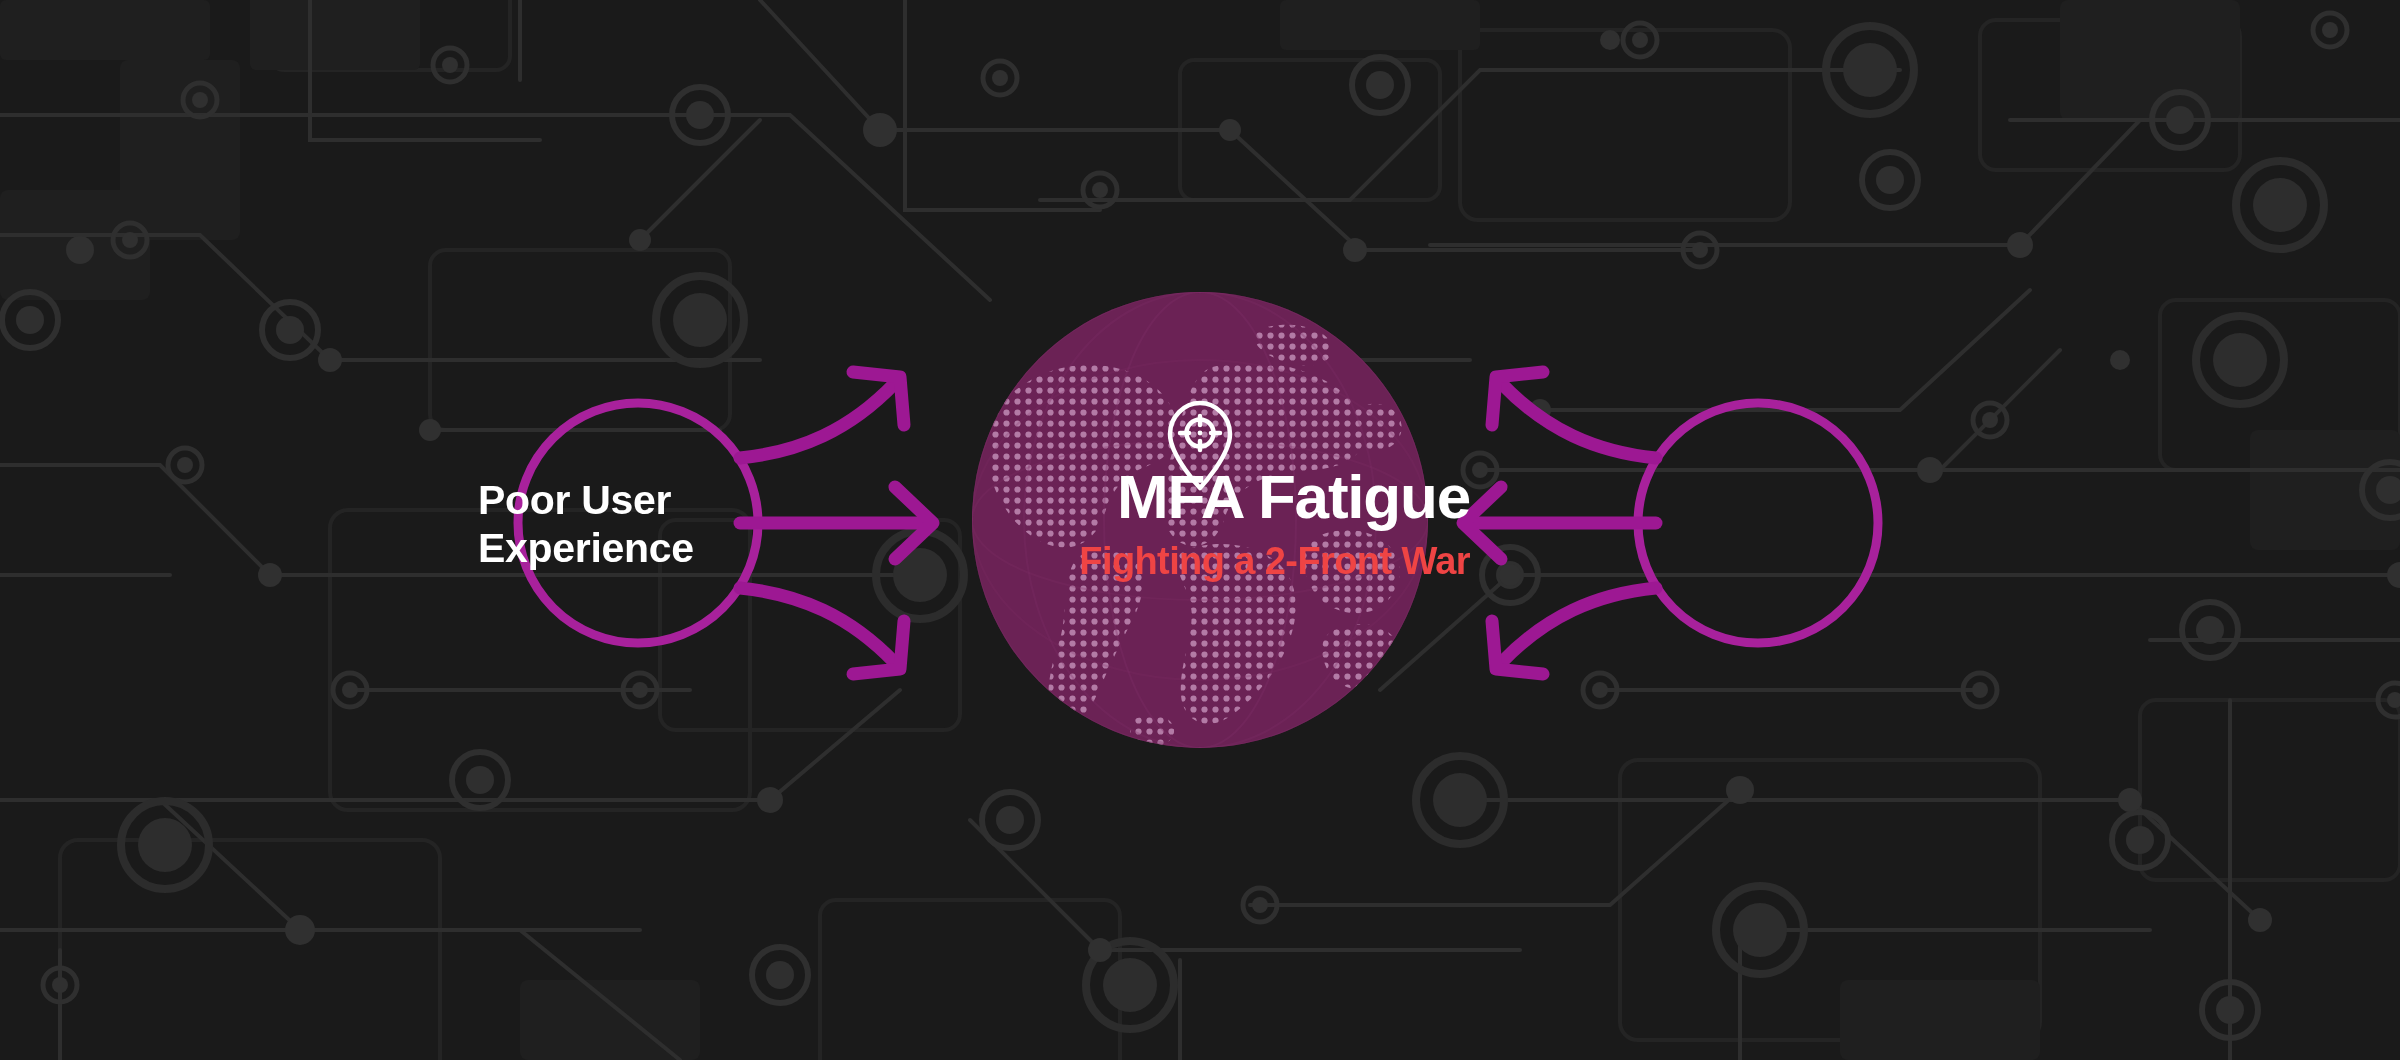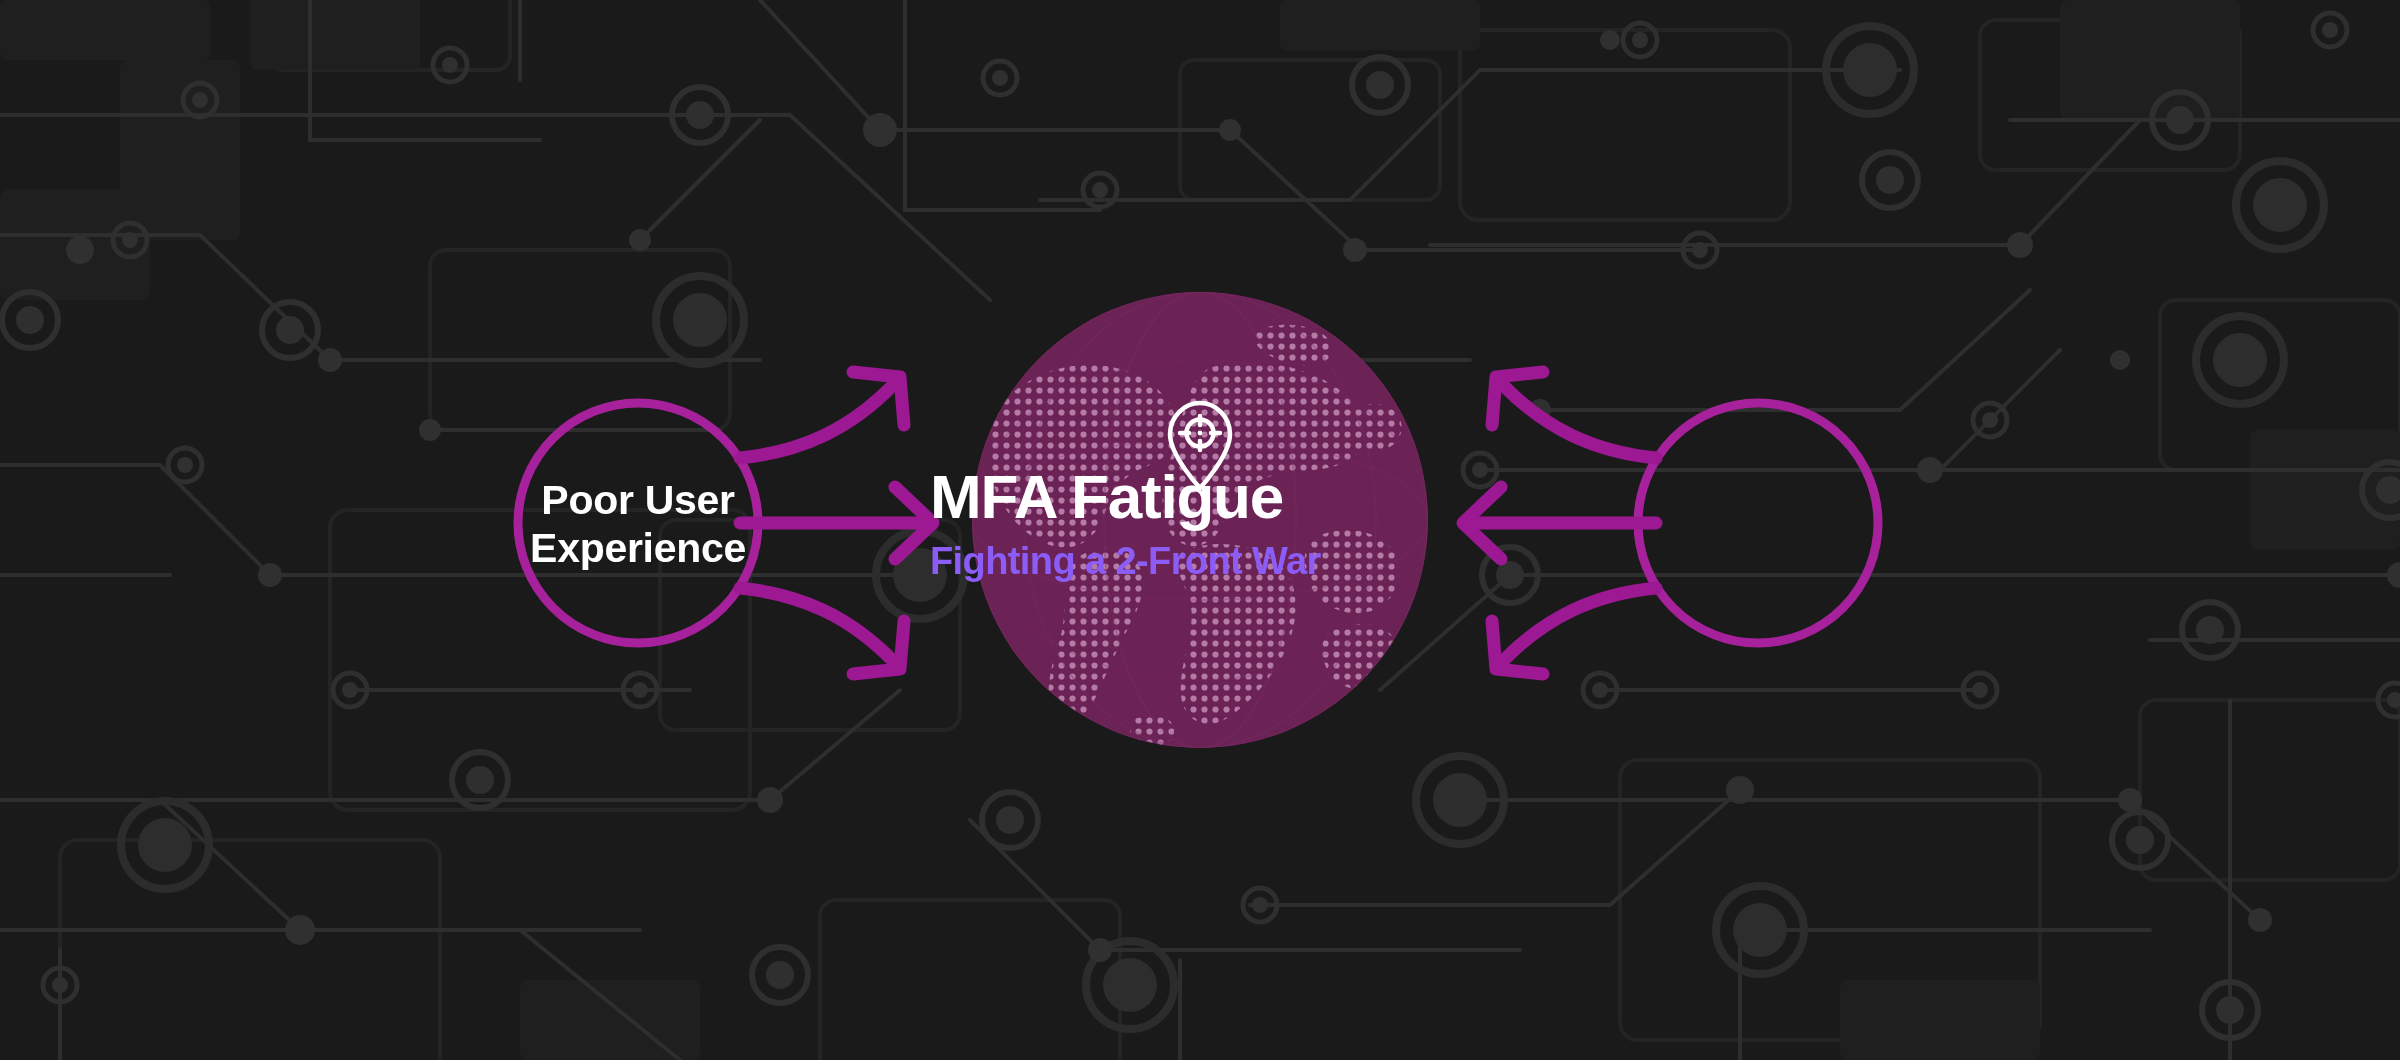--- a/index.html
+++ b/index.html
@@ -20,50 +20,50 @@
   #bg-layer, #art-layer {
     position: absolute;
     inset: 0;
     width: 2400px;
     height: 1060px;
   }
   .node-label {
     position: absolute;
     color: #ffffff;
     font-weight: bold;
-    text-align: center;
+    text-align: left;
     line-height: 1.16;
     letter-spacing: -0.3px;
     white-space: pre-line;
     pointer-events: none;
   }
   #label-left, #label-right {
     font-size: 41px;
     width: 320px;
   }
   #label-left  { left: 478px; top: 477px; }
   #label-right { left: 1598px; top: 477px; }
 
   #globe-text {
     position: absolute;
     left: 930px;
     top: 466px;
     width: 540px;
-    text-align: left;
+    text-align: right;
     pointer-events: none;
   }
   #globe-title {
     color: #ffffff;
     font-weight: bold;
     font-size: 62px;
     line-height: 1.0;
     letter-spacing: -1.2px;
   }
   #globe-subtitle {
-    color: #8b5cf6;
+    color: #ef4444;
     font-weight: bold;
     font-size: 38px;
     line-height: 1.0;
     letter-spacing: -0.6px;
     margin-top: 14px;
   }
 </style>
 </head>
 <body>
 

